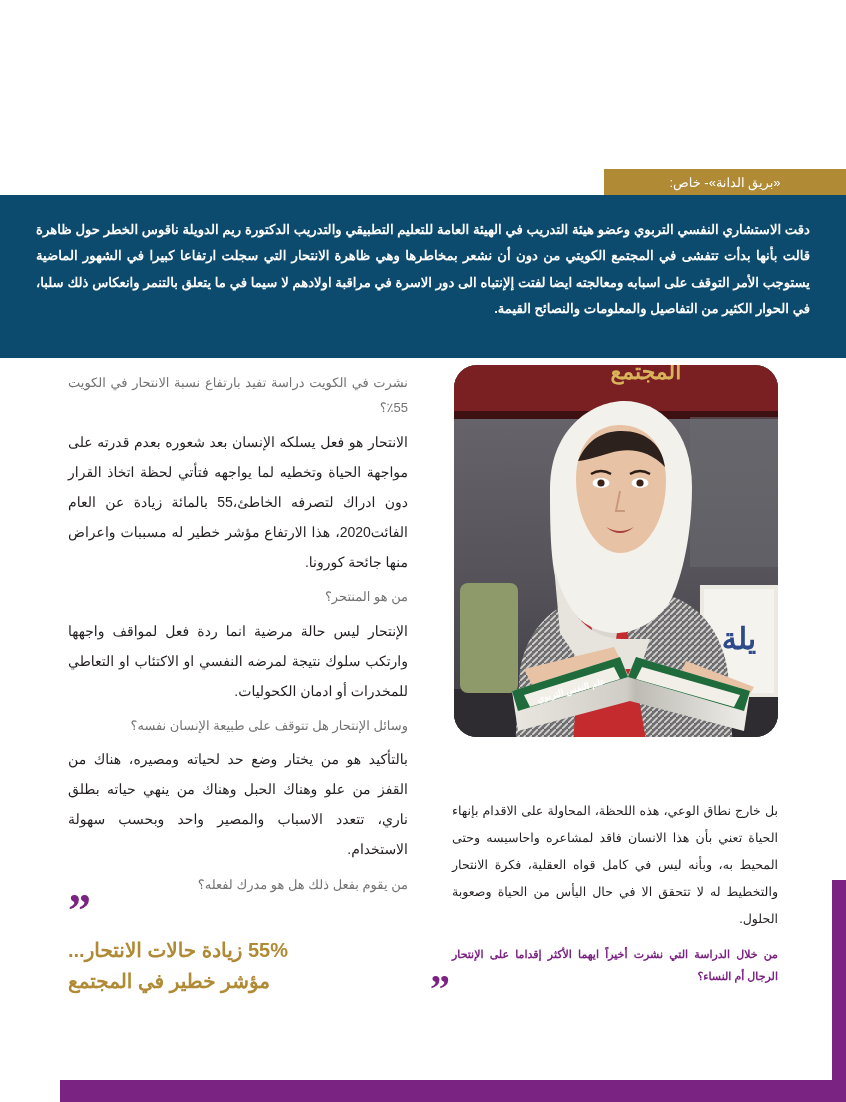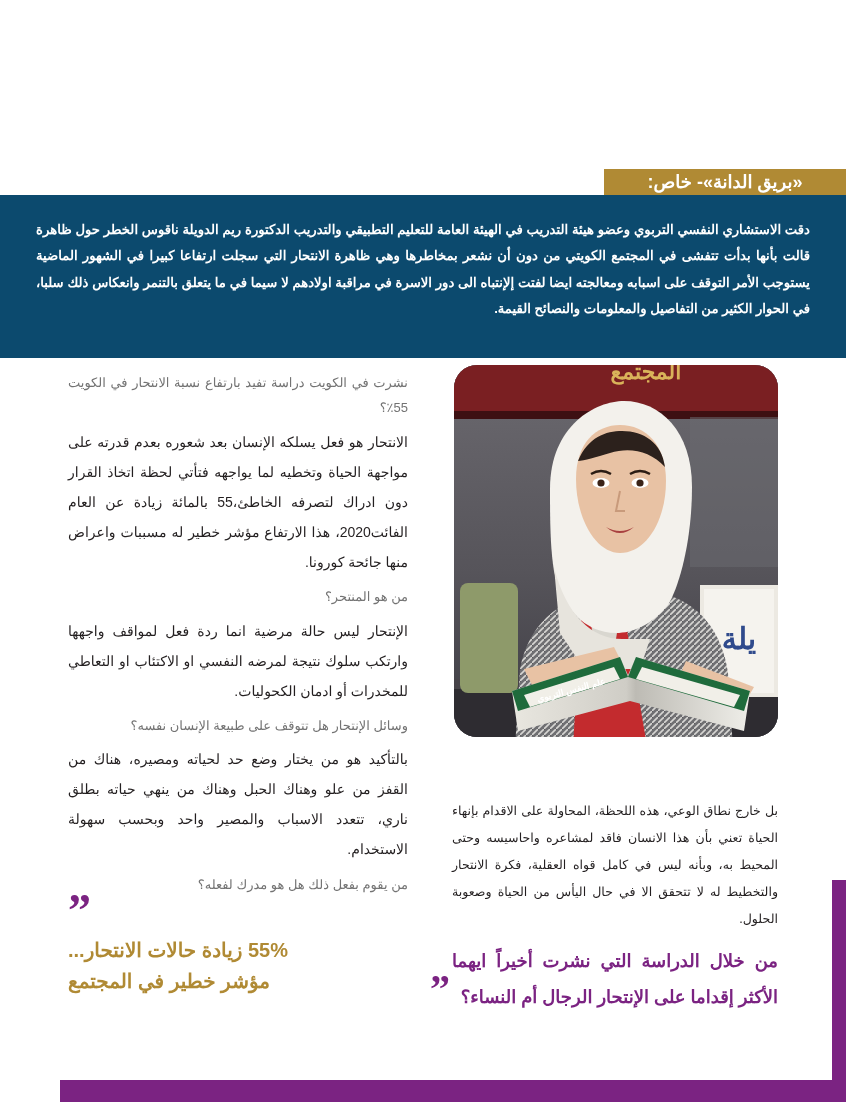--- a/index.html
+++ b/index.html
@@ -24,22 +24,22 @@
     right: 0;
     width: 242px;
     height: 26px;
     background: #b08a34;
     display: flex;
     align-items: center;
     justify-content: center;
   }
   .kicker-bar .kicker-text {
     color: #ffffff;
-    font-size: 18px;
-    font-weight: bold;
+    font-size: 13px;
+    font-weight: normal;
     letter-spacing: 0;
     direction: rtl;
   }
 
   
   .lead-block {
     position: absolute;
     top: 195px;
     left: 0;
     width: 846px;
@@ -85,21 +85,21 @@
     font-size: 12.6px;
     line-height: 2.15;
     color: #231f20;
     text-align: justify;
     text-align-last: right;
     margin-bottom: 10px;
   }
   .col-right .q-purple {
     color: #7b2382;
     font-weight: bold;
-    font-size: 18px;
+    font-size: 11px;
     line-height: 2.0;
     text-align: justify;
     text-align-last: right;
   }
 
   
   .col-left {
     position: absolute;
     top: 370px;
     left: 68px;

